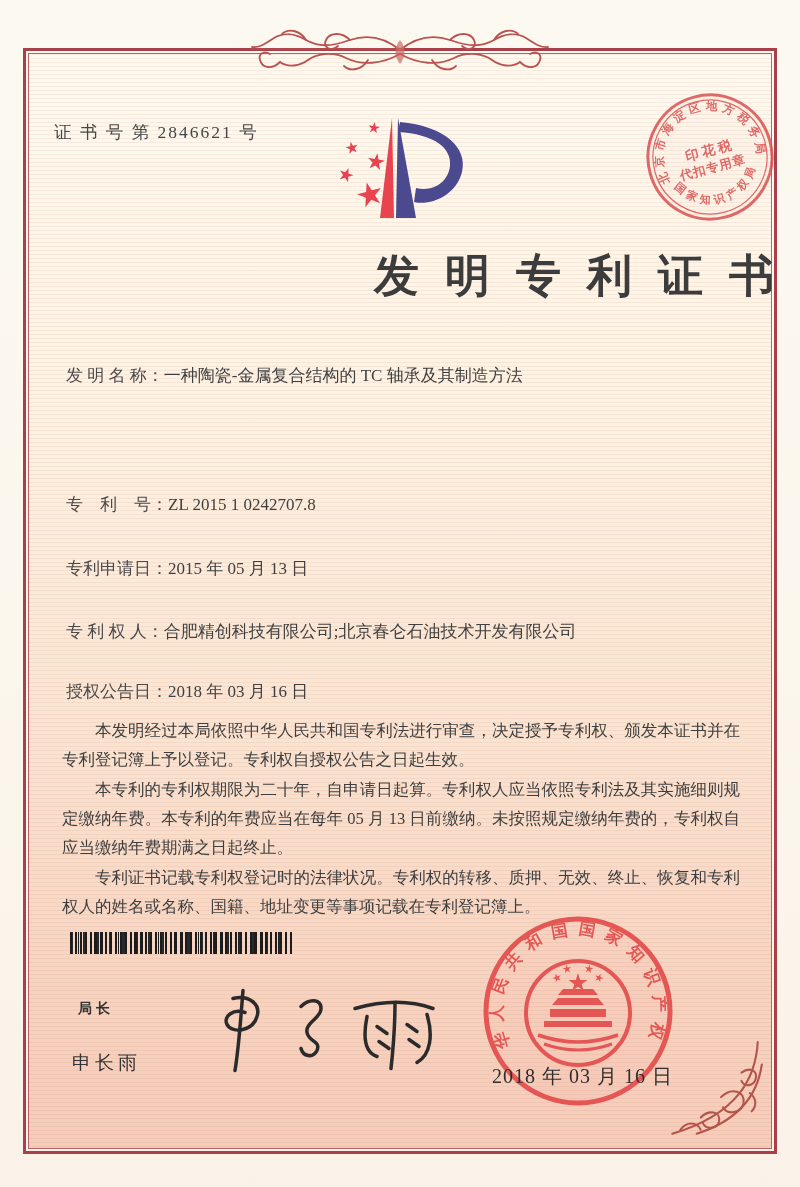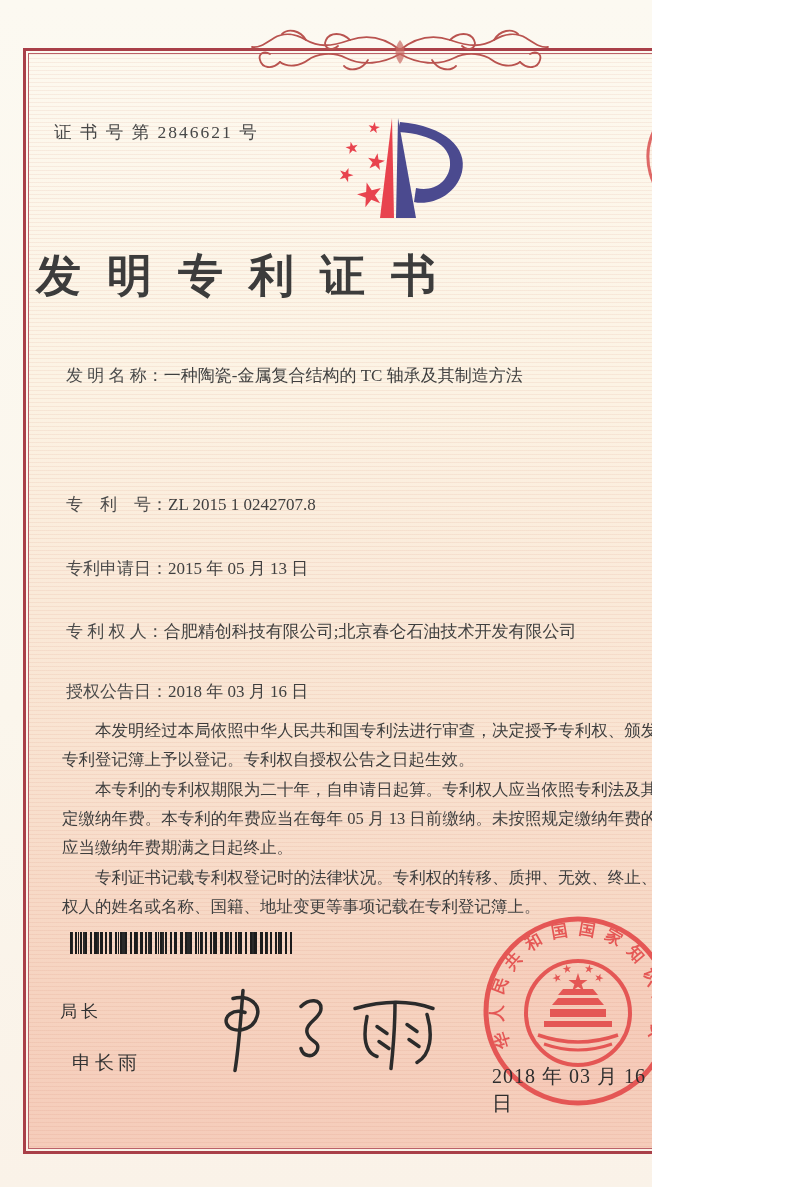--- a/index.html
+++ b/index.html
@@ -1,45 +1,45 @@
 <!DOCTYPE html>
 <html><head>
 <meta charset="utf-8">
 <style>
   html,body{margin:0;padding:0;}
   .page{
-    position:relative;width:652px;height:1187px;overflow:hidden;
+    position:relative;width:800px;height:1187px;overflow:hidden;
     background:linear-gradient(180deg,#fcf9f1 0%,#fbf6ec 60%,#faf2e8 100%);
     font-family:"Liberation Serif","DejaVu Serif",serif;color:#3d3d3d;
   }
   .frame{position:absolute;left:23px;top:48px;width:748px;height:1100px;
     border:3px solid #a93f48;z-index:1;}
   .frame-inner{position:absolute;inset:2px;border:1px solid #bb6168;
     background:
       repeating-linear-gradient(180deg, rgba(203,115,90,0.10) 0 1px, rgba(255,255,255,0) 1px 4px),
       linear-gradient(180deg,#fdf9ef 0%,#fcf3e4 30%,#f9e4d2 62%,#f6d3c0 86%,#f5ccba 100%);}
   .content{position:absolute;inset:0;z-index:2;}
   .cert-no{position:absolute;left:54px;top:120px;font-size:17.5px;letter-spacing:2px;color:#474747;}
   .logo{position:absolute;left:330px;top:96px;width:145px;height:128px;}
   .tax-seal{position:absolute;left:633px;top:80px;width:154px;height:154px;opacity:.85;mix-blend-mode:multiply;}
-  .title{position:absolute;left:0;right:0;top:246px;text-align:left;
+  .title{position:absolute;left:0;right:0;top:246px;text-align:right;
     font-size:45px;font-weight:bold;letter-spacing:26px;padding-left:36px;color:#3c3c3c;}
   .field{position:absolute;left:66px;right:60px;font-size:17px;line-height:26px;white-space:nowrap;}
   .flabel{color:#4a4a4a;}
   .fvalue{color:#3f3f3f;margin-top:22px;}
   .f0{top:363px}.f1{top:428px}.f2{top:492px}.f3{top:556px}.f4{top:619px}.f5{top:679px}
   .body-text{position:absolute;left:62px;width:678px;top:716px;font-size:16.5px;
     line-height:29px;text-align:justify;color:#3e3e3e;}
   .body-text p{margin:0 0 1px 0;text-indent:2em;}
   .barcode{position:absolute;left:70px;top:932px;width:222px;height:22px;
     background:
       repeating-linear-gradient(90deg,#1c1c1c 0 2px,transparent 2px 5px),
       repeating-linear-gradient(90deg,#1c1c1c 0 1px,transparent 1px 8px),
       repeating-linear-gradient(90deg,#2a2a2a 0 3px,transparent 3px 13px);}
-  .director-label{position:absolute;left:60px;top:1000px;font-size:17px;letter-spacing:4px;color:#333;}
+  .director-label{position:absolute;left:78px;top:1000px;font-size:14px;letter-spacing:4px;color:#333;font-weight:bold;}
   .director-name{position:absolute;left:72px;top:1034px;font-size:19px;letter-spacing:4px;color:#333;margin-top:16px;}
   .signature{position:absolute;left:205px;top:982px;width:250px;height:95px;}
   .issuing-seal{position:absolute;left:477px;top:910px;width:202px;height:202px;opacity:.9;mix-blend-mode:multiply;z-index:3;}
   .seal-date{position:absolute;left:492px;top:1063px;font-size:20px;letter-spacing:1px;color:#2e2e2e;z-index:4;}
   .ornament-top{position:absolute;left:250px;top:20px;width:300px;height:60px;z-index:3;}
   .ornament-corner{position:absolute;left:660px;top:1036px;width:112px;height:112px;z-index:2;}
   svg text{font-family:"Liberation Serif","DejaVu Serif",serif;}
 </style>
 </head>
 <body>

